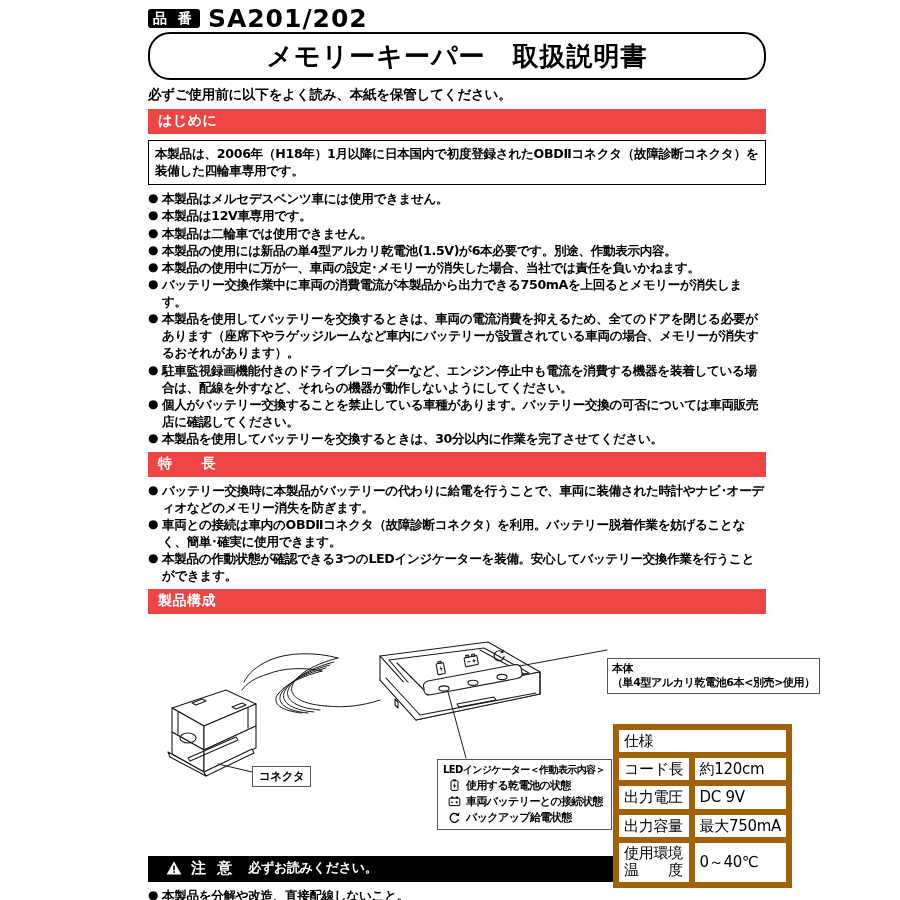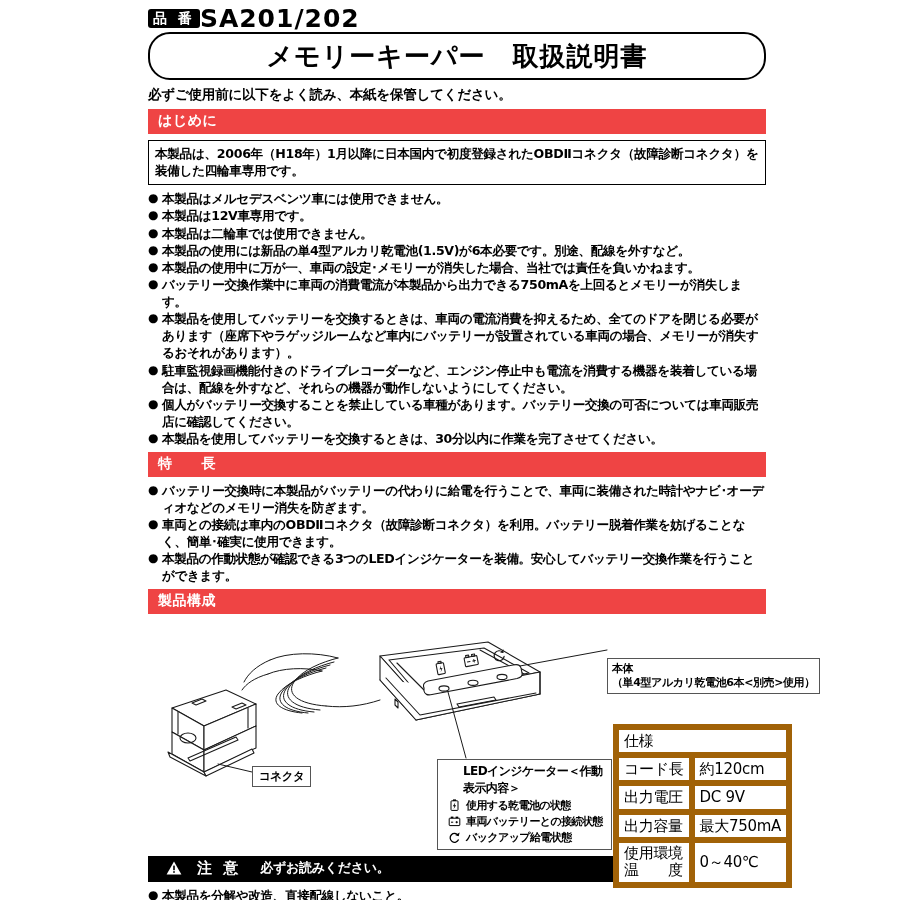--- a/index.html
+++ b/index.html
@@ -15,21 +15,21 @@
     width: 900px; height: 900px;
     background: #fff;
   }
   .content {
     position: absolute;
     left: 148px; top: 0; width: 618px;
   }
 
   
   .model-row {
-    display: flex; align-items: center; 
+    display: flex; align-items: center; gap: 8px;
     padding-top: 7px; height: 30px;
   }
   .badge-hinban {
     background: #000; color: #fff;
     font-size: 14px; font-weight: bold;
     padding: 2px 5px 3px 5px;
     border-radius: 3px;
     letter-spacing: 3px;
     line-height: 1;
   }
@@ -130,24 +130,23 @@
 
   .led-box {
     position: absolute;
     left: 289px; top: 143px;
     border: 1px solid #555;
     background: #fff;
     padding: 3px 6px 4px 5px;
     width: 175px;
   }
   .led-box .led-title {
-    font-size: 12px; font-weight: bold;
+    font-size: 10px; font-weight: bold;
     letter-spacing: -0.6px;
     margin-bottom: 1px;
-    margin-left: 20px;
   }
   .led-row {
     display: flex; align-items: center; gap: 5px;
     font-size: 11px; font-weight: bold;
     letter-spacing: -0.6px;
     margin-top: 1px;
     padding-left: 5px;
   }
   .led-row .ic { width: 13px; height: 13px; flex: 0 0 13px; }
 
@@ -169,21 +168,21 @@
   }
   .spec-table td.lbl { width: 57px; }
   .spec-table td.val { width: 82px; }
   .spec-table td.hdr { }
   .spec-table td.two-line { line-height: 1.15; }
 
   
   .caution-bar {
     background: #000; color: #fff;
     margin-top: 8px;
-    display: flex; align-items: center; gap: 15px;
+    display: flex; align-items: center; gap: 9px;
     padding: 3px 0 4px 18px;
   }
   .caution-bar .tri { width: 16px; height: 14px; }
   .caution-bar .c-main {
     font-size: 15px; font-weight: bold; letter-spacing: 3px;
   }
   .caution-bar .c-sub {
     font-size: 13px; font-weight: bold; letter-spacing: -0.3px;
     margin-left: 4px;
   }
@@ -217,21 +216,21 @@
       <li>
           <span class="bdot">●</span>
           <span class="cont">本製品は12V車専用です。</span>
         </li>
       <li>
           <span class="bdot">●</span>
           <span class="cont">本製品は二輪車では使用できません。</span>
         </li>
       <li>
           <span class="bdot">●</span>
-          <span class="cont">本製品の使用には新品の単4型アルカリ乾電池(1.5V)が6本必要です。別途、配線を外すなど。</span>
+          <span class="cont">本製品の使用には新品の単4型アルカリ乾電池(1.5V)が6本必要です。別途、作動表示内容。</span>
         </li>
       <li>
           <span class="bdot">●</span>
           <span class="cont">本製品の使用中に万が一、車両の設定･メモリーが消失した場合、当社では責任を負いかねます。</span>
         </li>
       <li>
           <span class="bdot">●</span>
           <span class="cont">バッテリー交換作業中に車両の消費電流が本製品から出力できる750mAを上回るとメモリーが消失します。</span>
         </li>
       <li>

